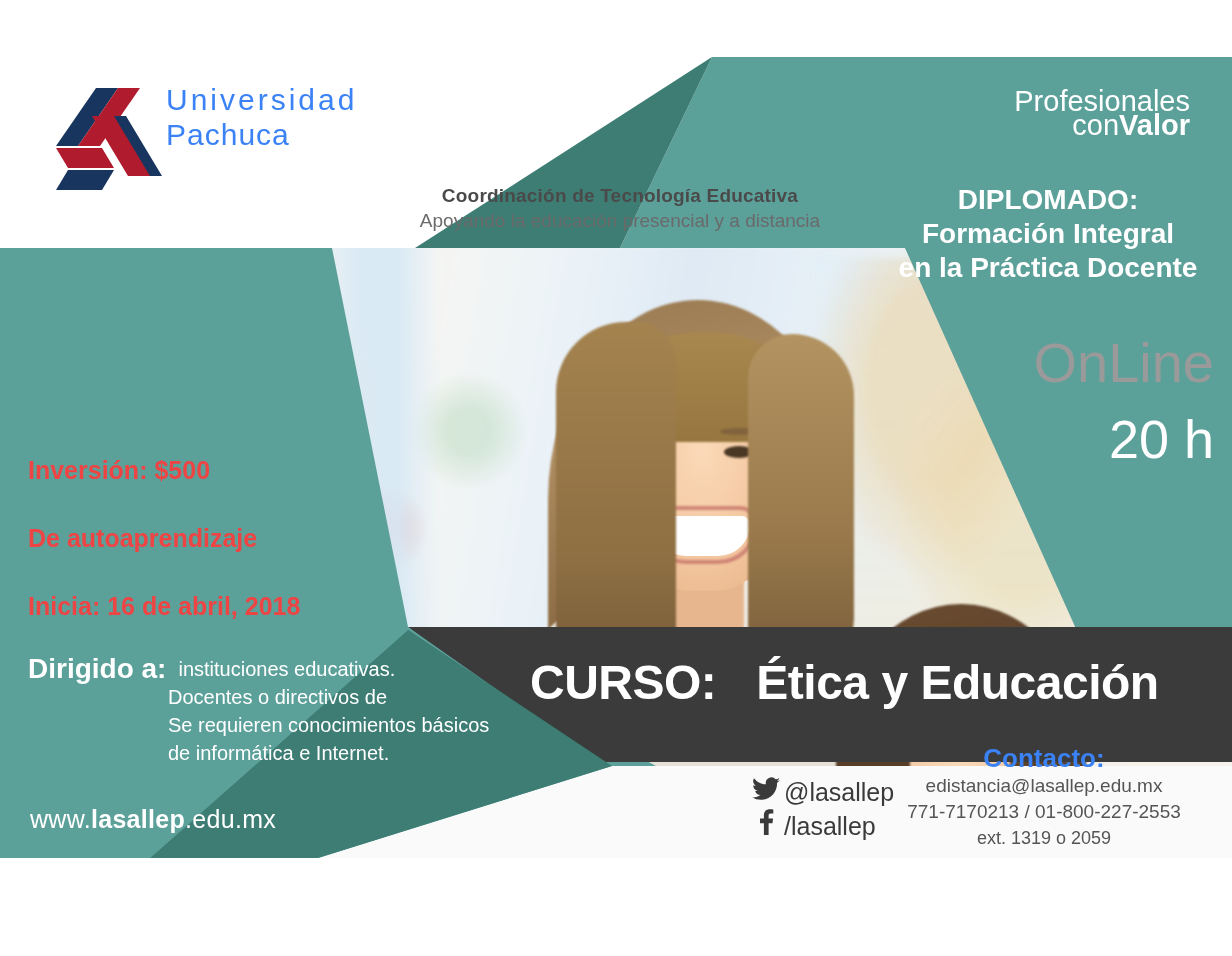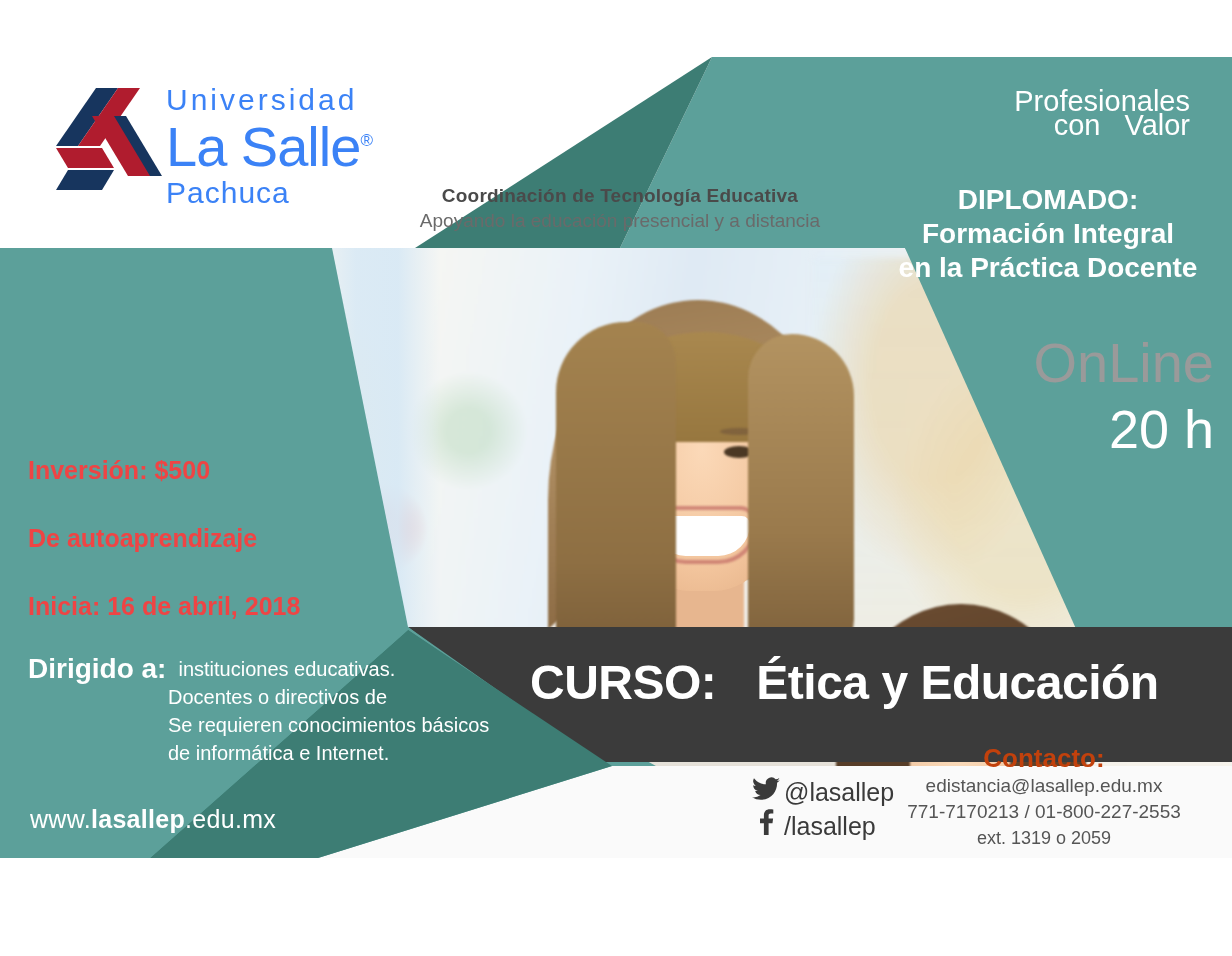--- a/index.html
+++ b/index.html
@@ -358,21 +358,21 @@
   .tagline {
     position: absolute;
     right: 42px;
     top: 86px;
     text-align: right;
     color: #ffffff;
     line-height: 30px;
   }
   .tagline-1 { font-size: 29px; font-weight: 400; letter-spacing: 0px; }
   .tagline-2 { font-size: 29px; font-weight: 400; margin-top: -6px; }
-  .tagline-2 b { font-weight: normal; margin-left: 24px; }
+  .tagline-2 b { font-weight: bold; }
 
   .diplomado {
     position: absolute;
     right: 14px;
     top: 183px;
     width: 340px;
     text-align: center;
     color: #ffffff;
     font-weight: bold;
     font-size: 28px;
@@ -389,21 +389,21 @@
     font-size: 56px;
     color: #9a9a9a;
     line-height: 58px;
     font-weight: 400;
   }
   .hours-txt {
     font-size: 54px;
     color: #ffffff;
     line-height: 58px;
     font-weight: 400;
-    margin-top: 8px;
+    margin-top: 18px;
   }
 
   .left-info {
     position: absolute;
     left: 28px;
     top: 455px;
     color: #ef4444;
   }
   .info-line {
     font-size: 25px;
@@ -485,21 +485,21 @@
     position: absolute;
     right: 38px;
     top: 743px;
     text-align: center;
     color: #4a4a4a;
     width: 300px;
   }
   .contacto-head {
     font-size: 26px;
     font-weight: bold;
-    color: #c2410c;
+    color: #3b82f6;
     line-height: 30px;
   }
   .contacto-line {
     font-size: 19px;
     line-height: 26px;
     color: #555555;
   }
   .contacto-line.small { font-size: 18px; }
 </style>
 </head>
@@ -577,21 +577,20 @@
       <polygon points="52,2 74,2 34,60 12,60" fill="#17355e"></polygon>
       <polygon points="74,2 96,2 56,60 34,60" fill="#b01c2e"></polygon>
       <polygon points="12,62 58,62 70,82 24,82" fill="#b01c2e"></polygon>
       <polygon points="24,84 70,84 58,104 12,104" fill="#17355e"></polygon>
       <polygon points="60,30 82,30 118,90 96,90" fill="#17355e"></polygon>
       <polygon points="48,30 70,30 106,90 84,90" fill="#b01c2e"></polygon>
       <polygon points="40,44 62,44 40,84 18,84" fill="#ffffff" opacity="0"></polygon>
     </svg>
     <div class="logo-text">
       <div class="logo-univ">Universidad</div>
-      <div class="logo-lasalle"><span>La Salle</span><span class="logo-reg">®</span></div>
       <div class="logo-pachuca">Pachuca</div>
     </div>
   </div>
 
   <div class="coord-block">
     <div class="coord-title">Coordinación de Tecnología Educativa</div>
     <div class="coord-sub">Apoyando la educación presencial y a distancia</div>
   </div>
 
   <div class="tagline">

